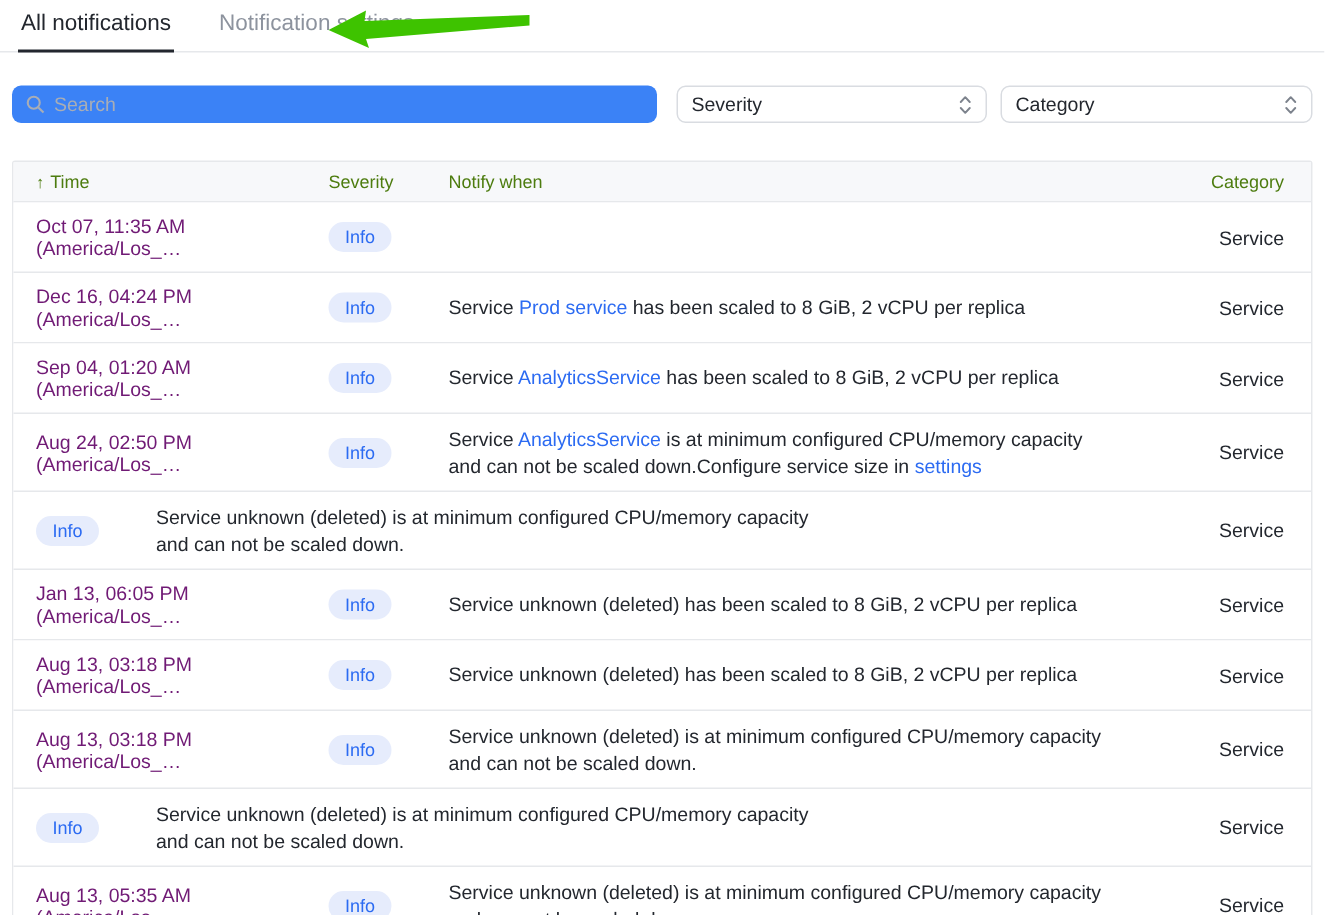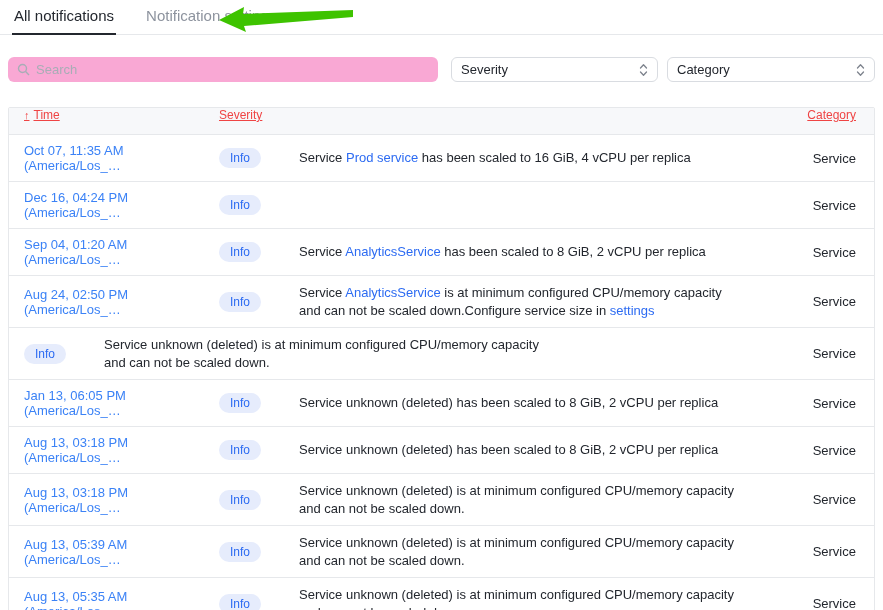--- a/index.html
+++ b/index.html
@@ -45,21 +45,21 @@
 
   
   .filters-row {
     display: flex;
     padding: 22px 8px 0 8px;
     gap: 9px;
   }
   .search-box {
     flex: 0 0 430px;
     height: 25px;
-    background: #f9a8d4;
+    background: #3b82f6;
     border-radius: 6px;
     display: flex; align-items: center;
     padding: 0 9px;
     gap: 6px;
   }
   .search-box svg { flex: 0 0 auto; }
   .search-box input {
     border: none; outline: none; background: transparent;
     font-family: inherit; font-size: 13px; color: #23272e;
     width: 100%;
@@ -80,44 +80,44 @@
 
   .updown-icon { display: inline-flex; }
 
   
   .table-wrap {
     margin: 25px 8px 0 8px;
     border: 1px solid #e6e8eb;
     border-radius: 2px;
   }
   .thead {
-    display: flex; align-items: flex-start;
+    display: flex; align-items: center;
     background: #f7f8fa;
     border-bottom: 1px solid #e6e8eb;
     font-size: 12px;
-    color: #ef4444;
+    color: #4d7c0f;
     height: 27px;
-    padding-left: 15px; padding-right: 18px; text-decoration: underline;
+    padding-left: 15px; padding-right: 18px;
   }
   .col-time { width: 195px; flex: 0 0 auto; }
   .col-sev  { width: 80px;  flex: 0 0 auto; }
   .col-notify { width: 440px; flex: 0 1 auto; }
   .col-cat { margin-left: auto; text-align: right; flex: 0 0 auto; }
   .sort-arrow { margin-right: 4px; font-size: 11px; }
 
   .trow {
     display: flex; align-items: center;
     border-bottom: 1px solid #e6e8eb;
     font-size: 13px;
     padding: 8px 18px 8px 15px;
     min-height: 36px;
     background: #fff;
   }
   .trow:last-child { border-bottom: none; }
-  .cell-time { width: 195px; flex: 0 0 auto; color: #3b82f6; }
+  .cell-time { width: 195px; flex: 0 0 auto; color: #701a75; }
   .cell-sev  { width: 80px; flex: 0 0 auto; }
   .cell-notify { width: 440px; flex: 0 1 auto; line-height: 1.35; }
   .cell-cat { margin-left: auto; flex: 0 0 auto; text-align: right; }
 
   .badge-info {
     display: inline-block;
     background: #e6ecfc;
     color: #2c6bf2;
     font-size: 12px;
     padding: 3px 11px;
@@ -159,32 +159,33 @@
     </svg>
   </div>
 </div>
 
 <div class="table-wrap">
   <div class="thead">
     <div class="col-time">
       <span class="sort-arrow">↑</span><span>Time</span>
     </div>
     <div class="col-sev">Severity</div>
+    <div class="col-notify">Notify when</div>
     <div class="col-cat">Category</div>
   </div>
   <div id="table-body">
       <div class="trow">
         <div class="cell-time">Oct 07, 11:35 AM (America/Los_…</div>
         <div class="cell-sev"><span class="badge-info">Info</span></div>
-        <div class="cell-notify"><span>Service </span><span class="link">Prod service</span><span> has been scaled to 16 GiB, 4 vCPU per replica</span></div>
         <div class="cell-cat">Service</div>
       </div>
       <div class="trow">
         <div class="cell-time">Dec 16, 04:24 PM (America/Los_…</div>
         <div class="cell-sev"><span class="badge-info">Info</span></div>
+        <div class="cell-notify"><span>Service </span><span class="link">Prod service</span><span> has been scaled to 8 GiB, 2 vCPU per replica</span></div>
         <div class="cell-cat">Service</div>
       </div>
       <div class="trow">
         <div class="cell-time">Sep 04, 01:20 AM (America/Los_…</div>
         <div class="cell-sev"><span class="badge-info">Info</span></div>
         <div class="cell-notify"><span>Service </span><span class="link">AnalyticsService</span><span> has been scaled to 8 GiB, 2 vCPU per replica</span></div>
         <div class="cell-cat">Service</div>
       </div>
       <div class="trow">
         <div class="cell-time">Aug 24, 02:50 PM (America/Los_…</div>
@@ -209,21 +210,20 @@
         <div class="cell-notify"><span>Service unknown (deleted) has been scaled to 8 GiB, 2 vCPU per replica</span></div>
         <div class="cell-cat">Service</div>
       </div>
       <div class="trow">
         <div class="cell-time">Aug 13, 03:18 PM (America/Los_…</div>
         <div class="cell-sev"><span class="badge-info">Info</span></div>
         <div class="cell-notify"><span>Service unknown (deleted) is at minimum configured CPU/memory capacity and can not be scaled down.</span></div>
         <div class="cell-cat">Service</div>
       </div>
       <div class="trow">
-        <div class="cell-time">Aug 13, 05:39 AM (America/Los_…</div>
         <div class="cell-sev"><span class="badge-info">Info</span></div>
         <div class="cell-notify"><span>Service unknown (deleted) is at minimum configured CPU/memory capacity and can not be scaled down.</span></div>
         <div class="cell-cat">Service</div>
       </div>
       <div class="trow">
         <div class="cell-time">Aug 13, 05:35 AM (America/Los_…</div>
         <div class="cell-sev"><span class="badge-info">Info</span></div>
         <div class="cell-notify"><span>Service unknown (deleted) is at minimum configured CPU/memory capacity and can not be scaled down.</span></div>
         <div class="cell-cat">Service</div>
       </div>

